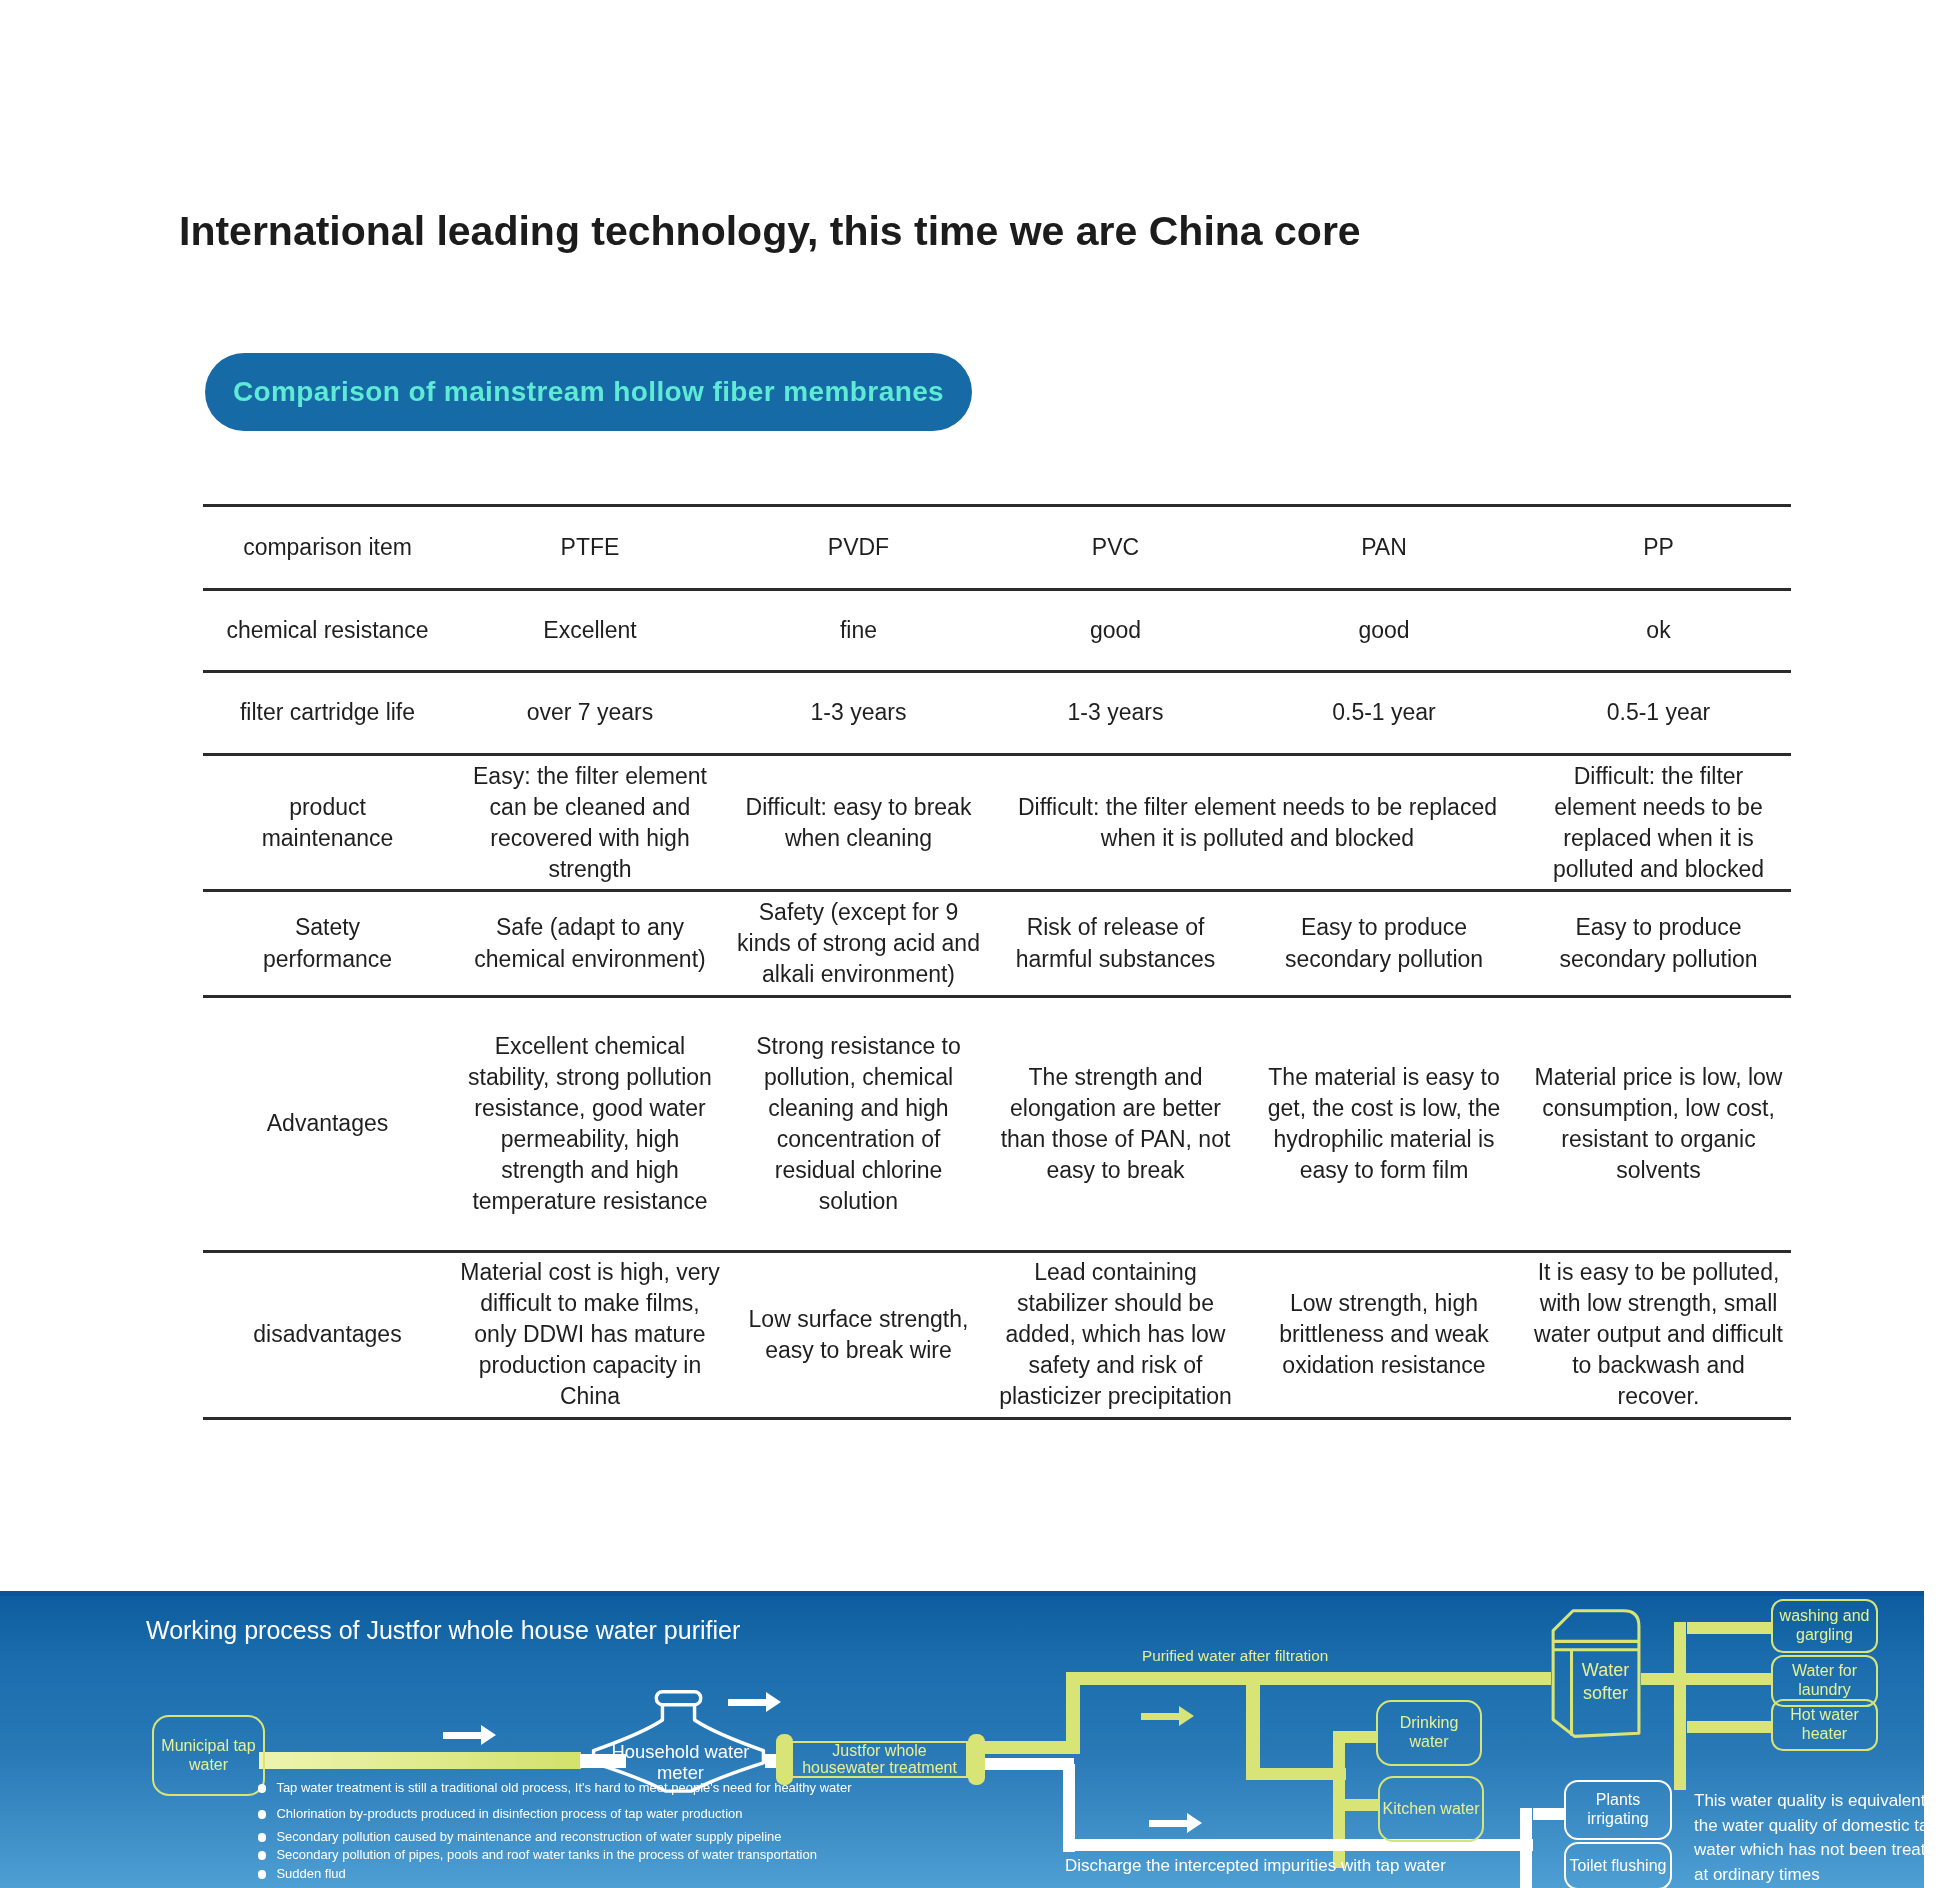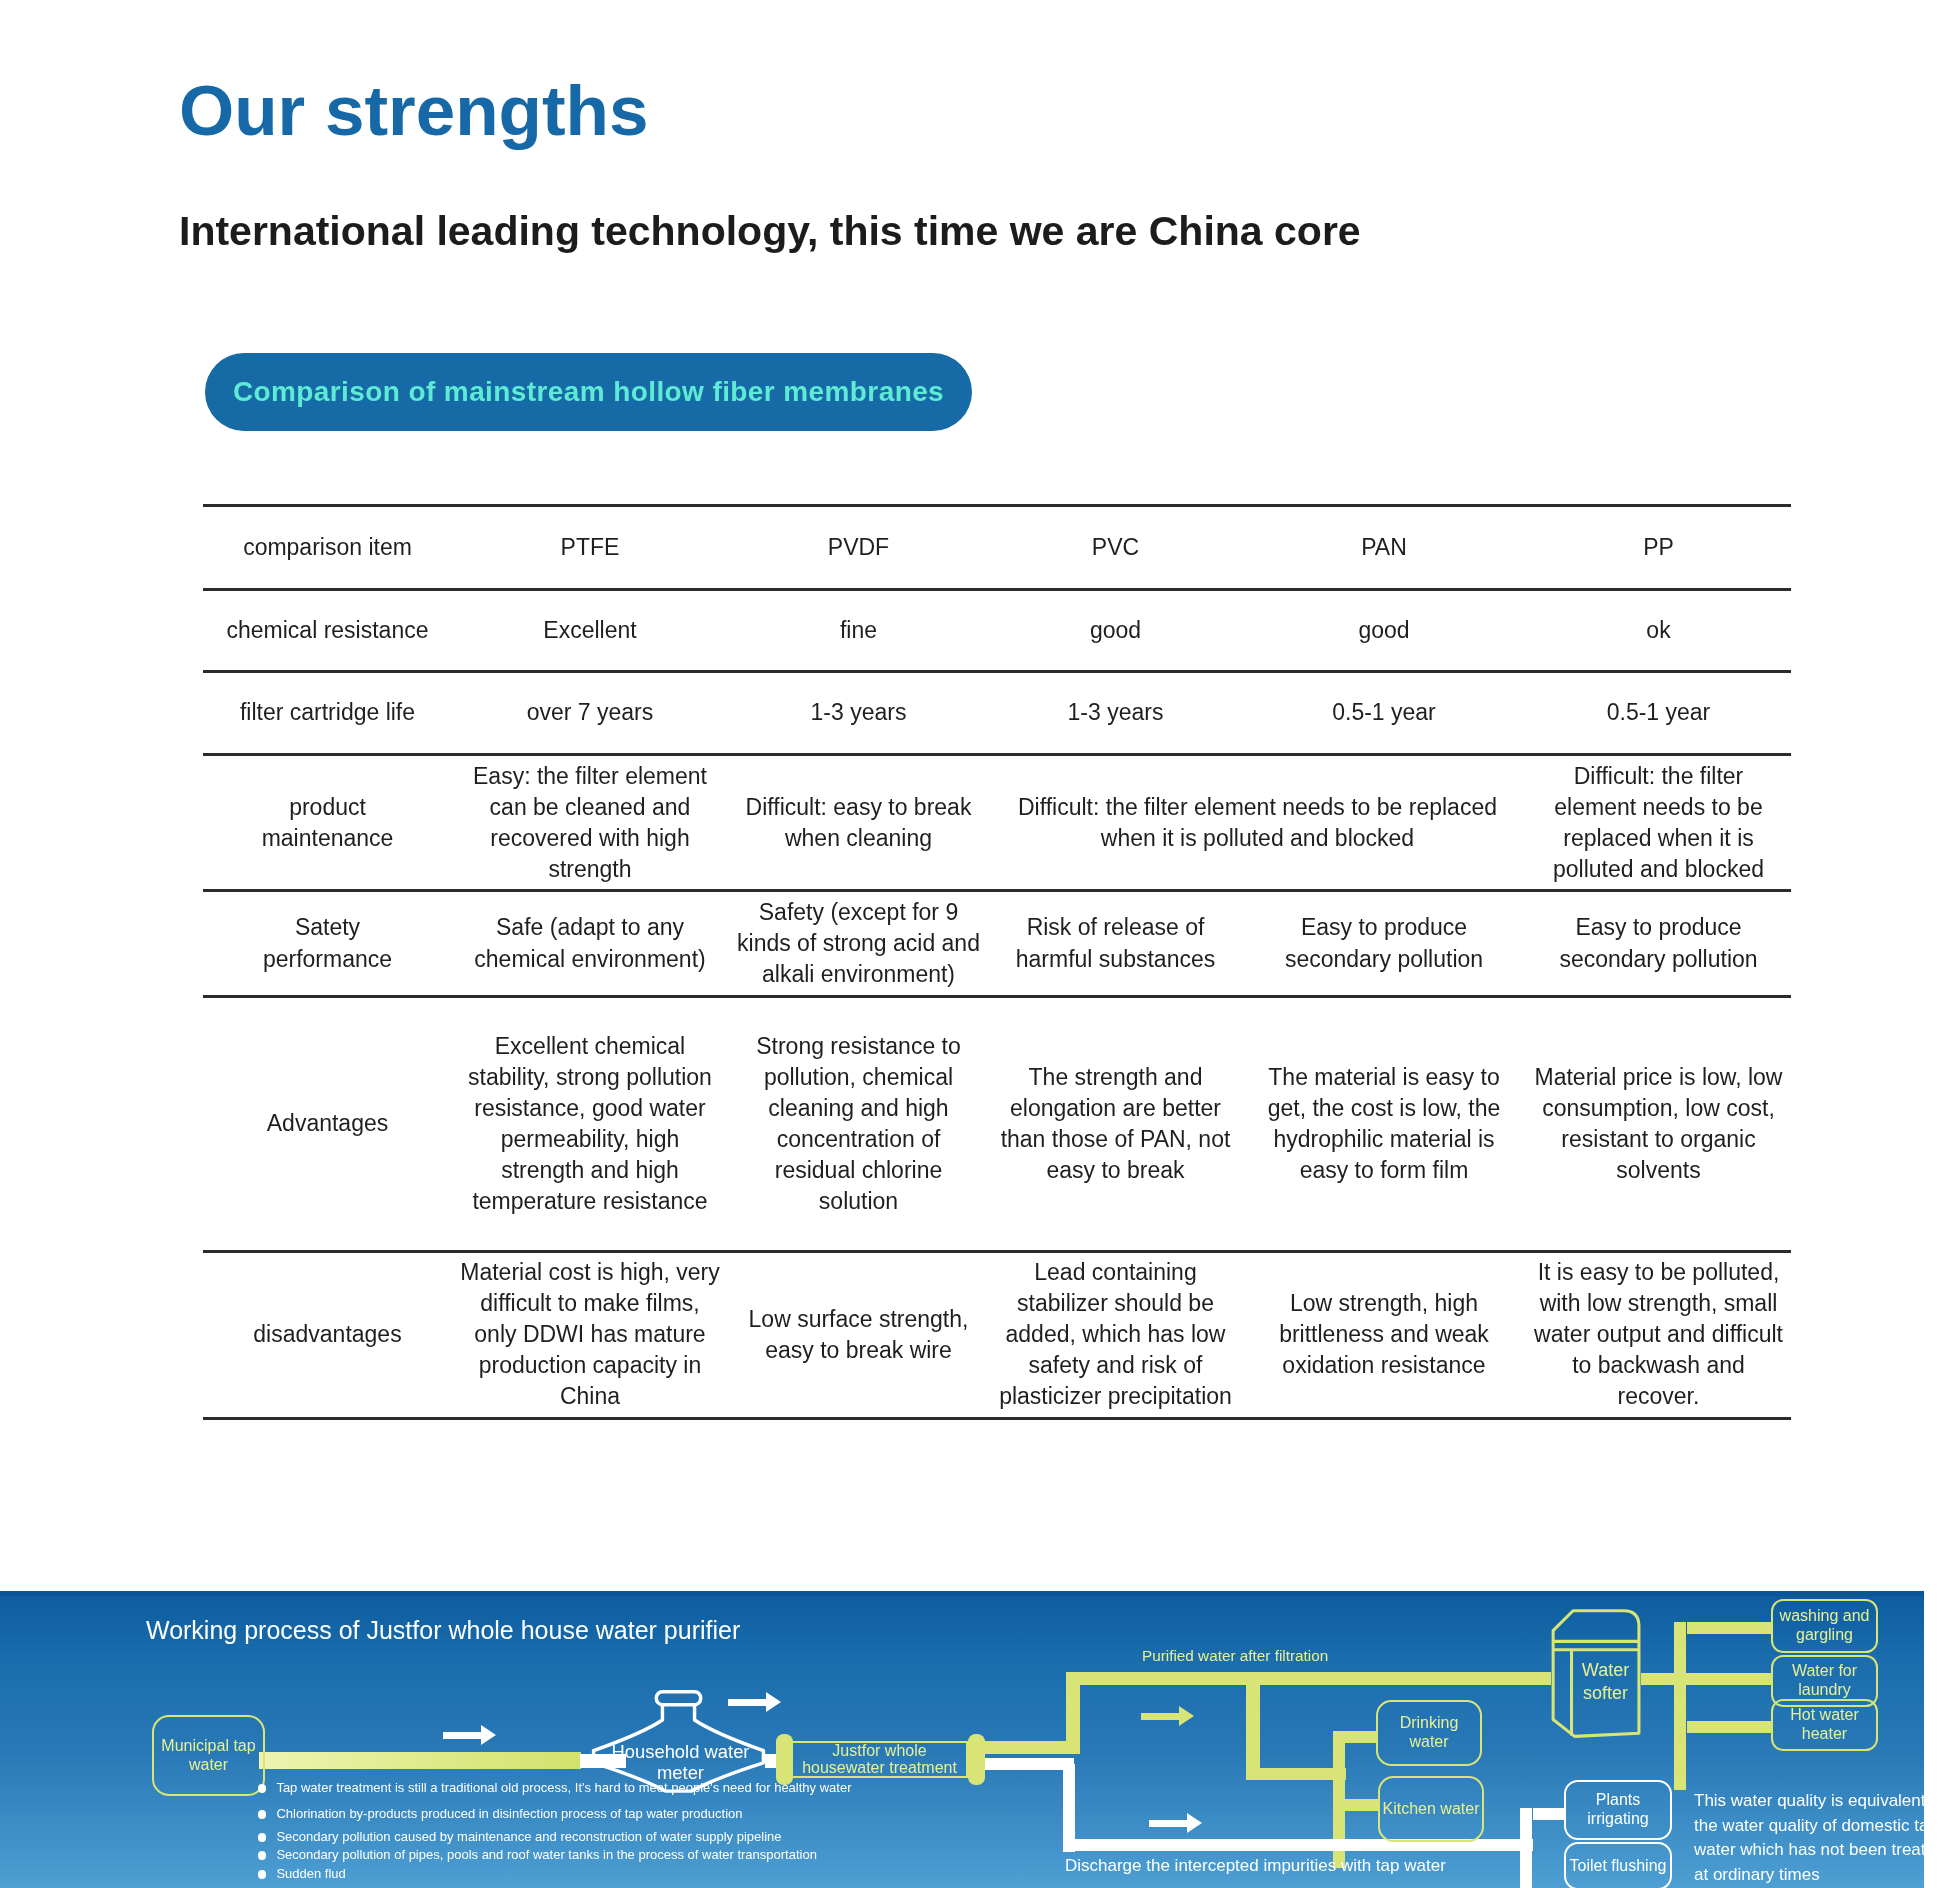--- a/index.html
+++ b/index.html
@@ -61,21 +61,20 @@
   .bullet .dot{display:inline-block;width:8.4px;height:8.4px;border-radius:50%;background:#ffffff;
                margin-right:10px;vertical-align:middle;}
   .quality-note{position:absolute;left:1694px;top:198px;width:262px;color:#ffffff;font-size:17px;line-height:1.45;}
   .discharge{position:absolute;left:1065px;top:265px;color:#ffffff;font-size:17px;white-space:nowrap;}
 </style>
 </head>
 <body>
 
 <div class="stage">
 
-  <div class="main-title">Our strengths</div>
   <div class="sub-title">International leading technology, this time we are China core</div>
   <div class="pill">
     <span>Comparison of mainstream hollow fiber membranes</span>
   </div>
 
   <table class="cmp">
     <colgroup>
       <col style="width:249px">
         <col style="width:276px">
         <col style="width:261px">

